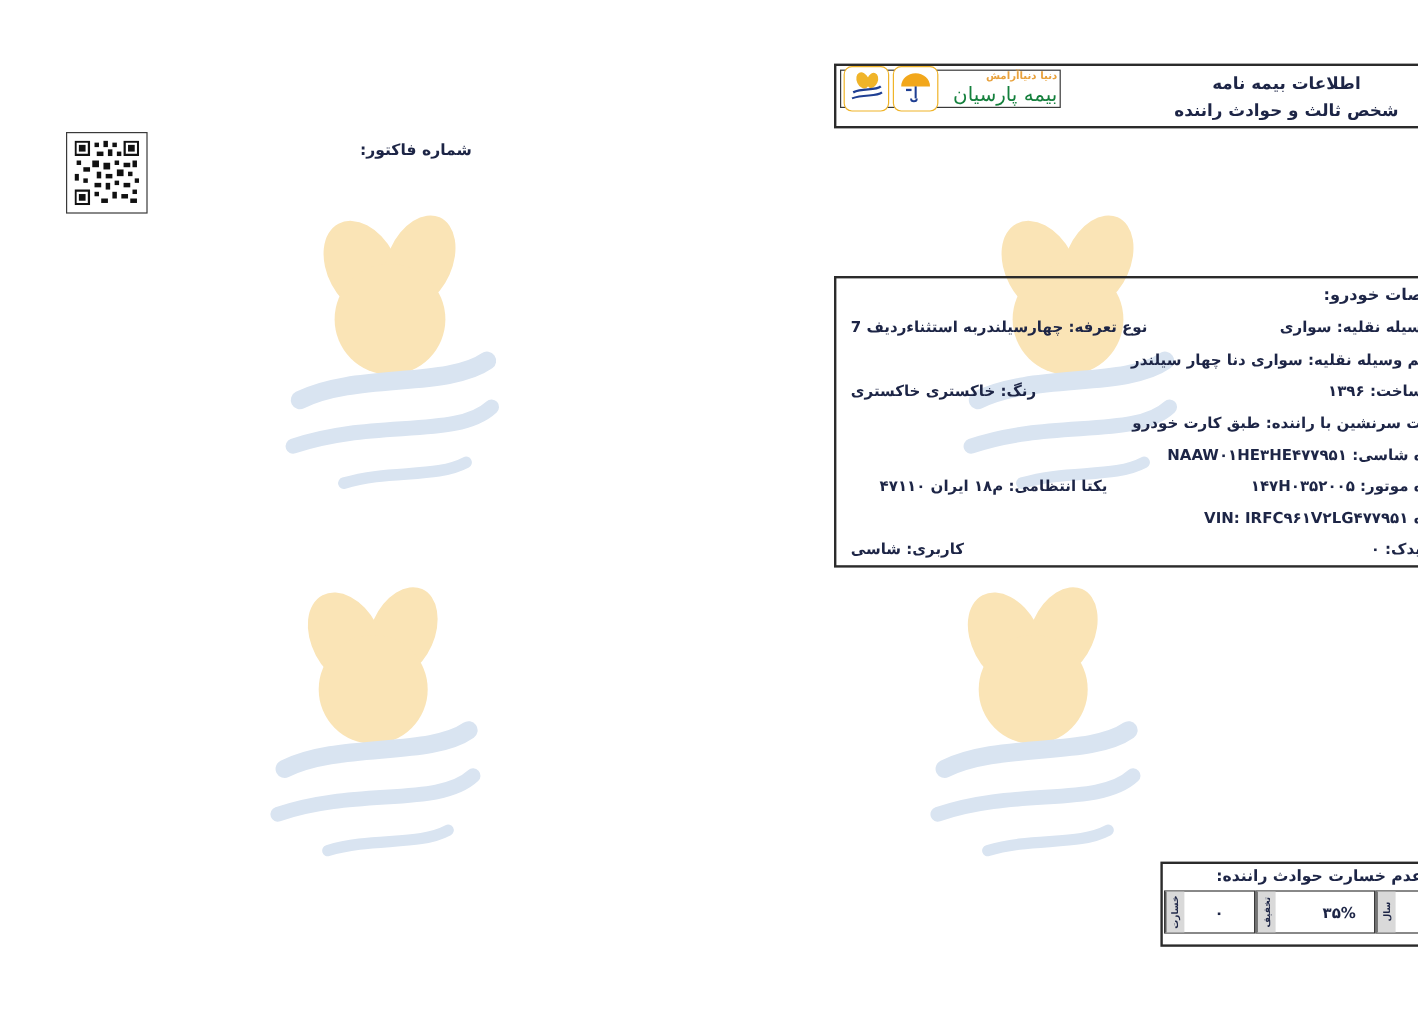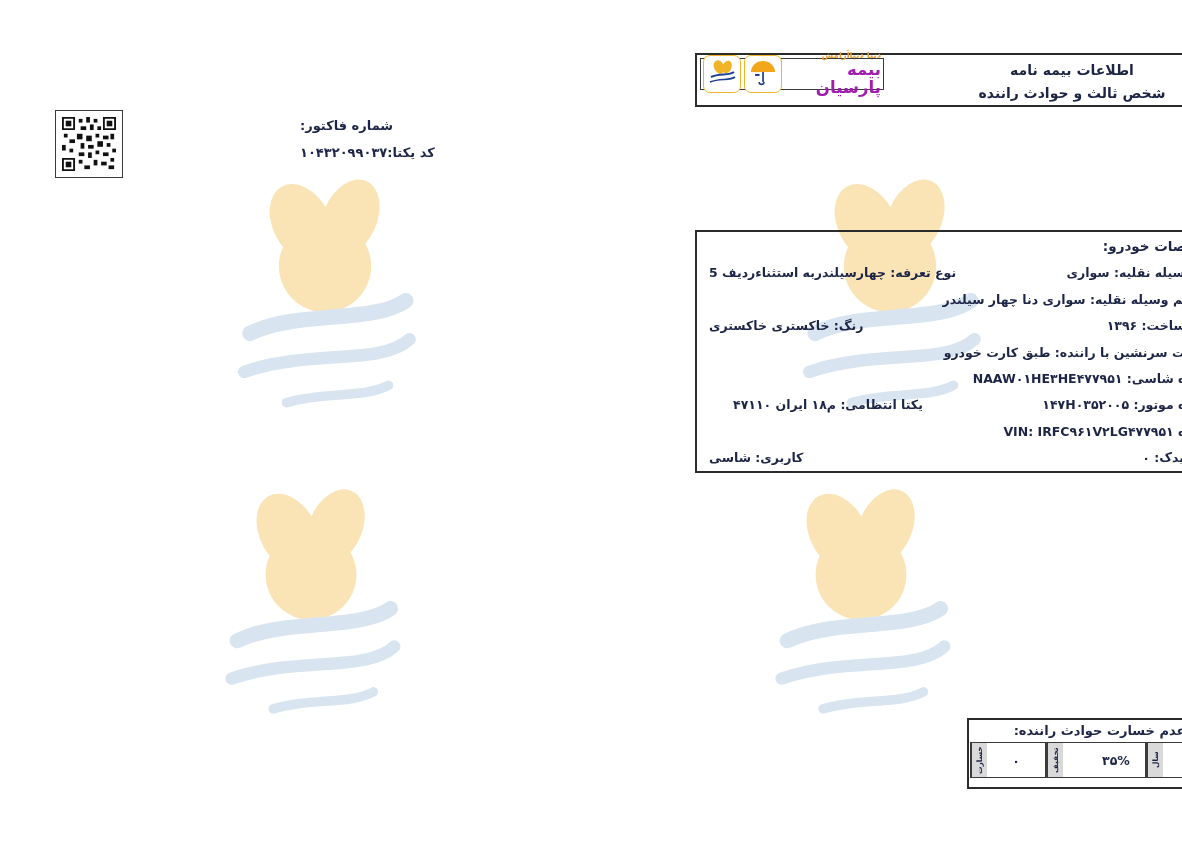--- a/index.html
+++ b/index.html
@@ -11,21 +11,21 @@
   .z{position:relative;z-index:2;}
 
   
   #lp-header{left:50px;top:53px;width:537px;height:54px;}
   .lp-logo{position:absolute;left:3px;top:3px;width:184px;height:32px;border:1.5px solid #3a3a3a;
            display:flex;direction:ltr;align-items:center;gap:3px;padding:2px;box-sizing:border-box;background:#fff;}
   .tile{width:38px;height:38px;border:1.3px solid #f0b429;border-radius:7px;background:#fff;
         display:flex;align-items:center;justify-content:center;box-sizing:border-box;}
   .wordmark{flex:1;text-align:right;padding-left:2px;line-height:1.1;}
   .tagline{color:#e8a13c;font-size:8.5px;font-weight:bold;display:block;}
-  .brandname{color:#a21caf;font-size:16.5px;font-weight:bold;display:block;}
+  .brandname{color:#15803d;font-size:16.5px;font-weight:normal;display:block;}
   .lp-title{position:absolute;left:220px;top:4px;width:310px;text-align:center;
             font-weight:bold;font-size:14px;line-height:23px;}
   #lp-qr{left:55px;top:110px;width:66px;height:66px;border:1.5px solid #3a3a3a;background:#fff;
          display:flex;align-items:center;justify-content:center;}
   #lp-invoice{position:absolute;left:300px;top:112px;width:285px;text-align:left;
               font-size:13px;font-weight:bold;line-height:27px;}
   #lp-vehicle{left:50px;top:176px;width:537px;height:243px;padding:6px 12px;
               display:flex;flex-direction:column;justify-content:space-between;font-size:12.5px;}
   .vrow{display:flex;justify-content:space-between;font-weight:bold;}
   .vtitle{font-size:13.5px;}
@@ -139,30 +139,29 @@
   </div>
 
   <div class="z" id="lp-qr" style="position:absolute">
     <svg width="54" height="54">
         <use href="#qr-sym"></use>
       </svg>
   </div>
 
   <div class="z" id="lp-invoice">
     <div>شماره فاکتور:</div>
-    <div>کد یکتا:۱۰۴۳۲۰۹۹۰۳۷</div>
   </div>
 
   <div class="box z" id="lp-vehicle">
     <div class="vrow vtitle">
         <span>مشخصات خودرو:</span>
       </div>
     <div class="vrow">
         <span>نوع وسیله نقلیه: سواری</span>
-        <span>نوع تعرفه: چهارسیلندربه استثناءردیف 5</span>
+        <span>نوع تعرفه: چهارسیلندربه استثناءردیف 7</span>
       </div>
     <div class="vrow">
         <span>سیستم وسیله نقلیه: سواری  دنا چهار سیلندر</span>
       </div>
     <div class="vrow">
         <span>سال ساخت: ۱۳۹۶</span>
         <span>رنگ: خاکستری خاکستری</span>
       </div>
     <div class="vrow">
         <span>ظرفیت سرنشین با راننده: طبق کارت خودرو</span>

